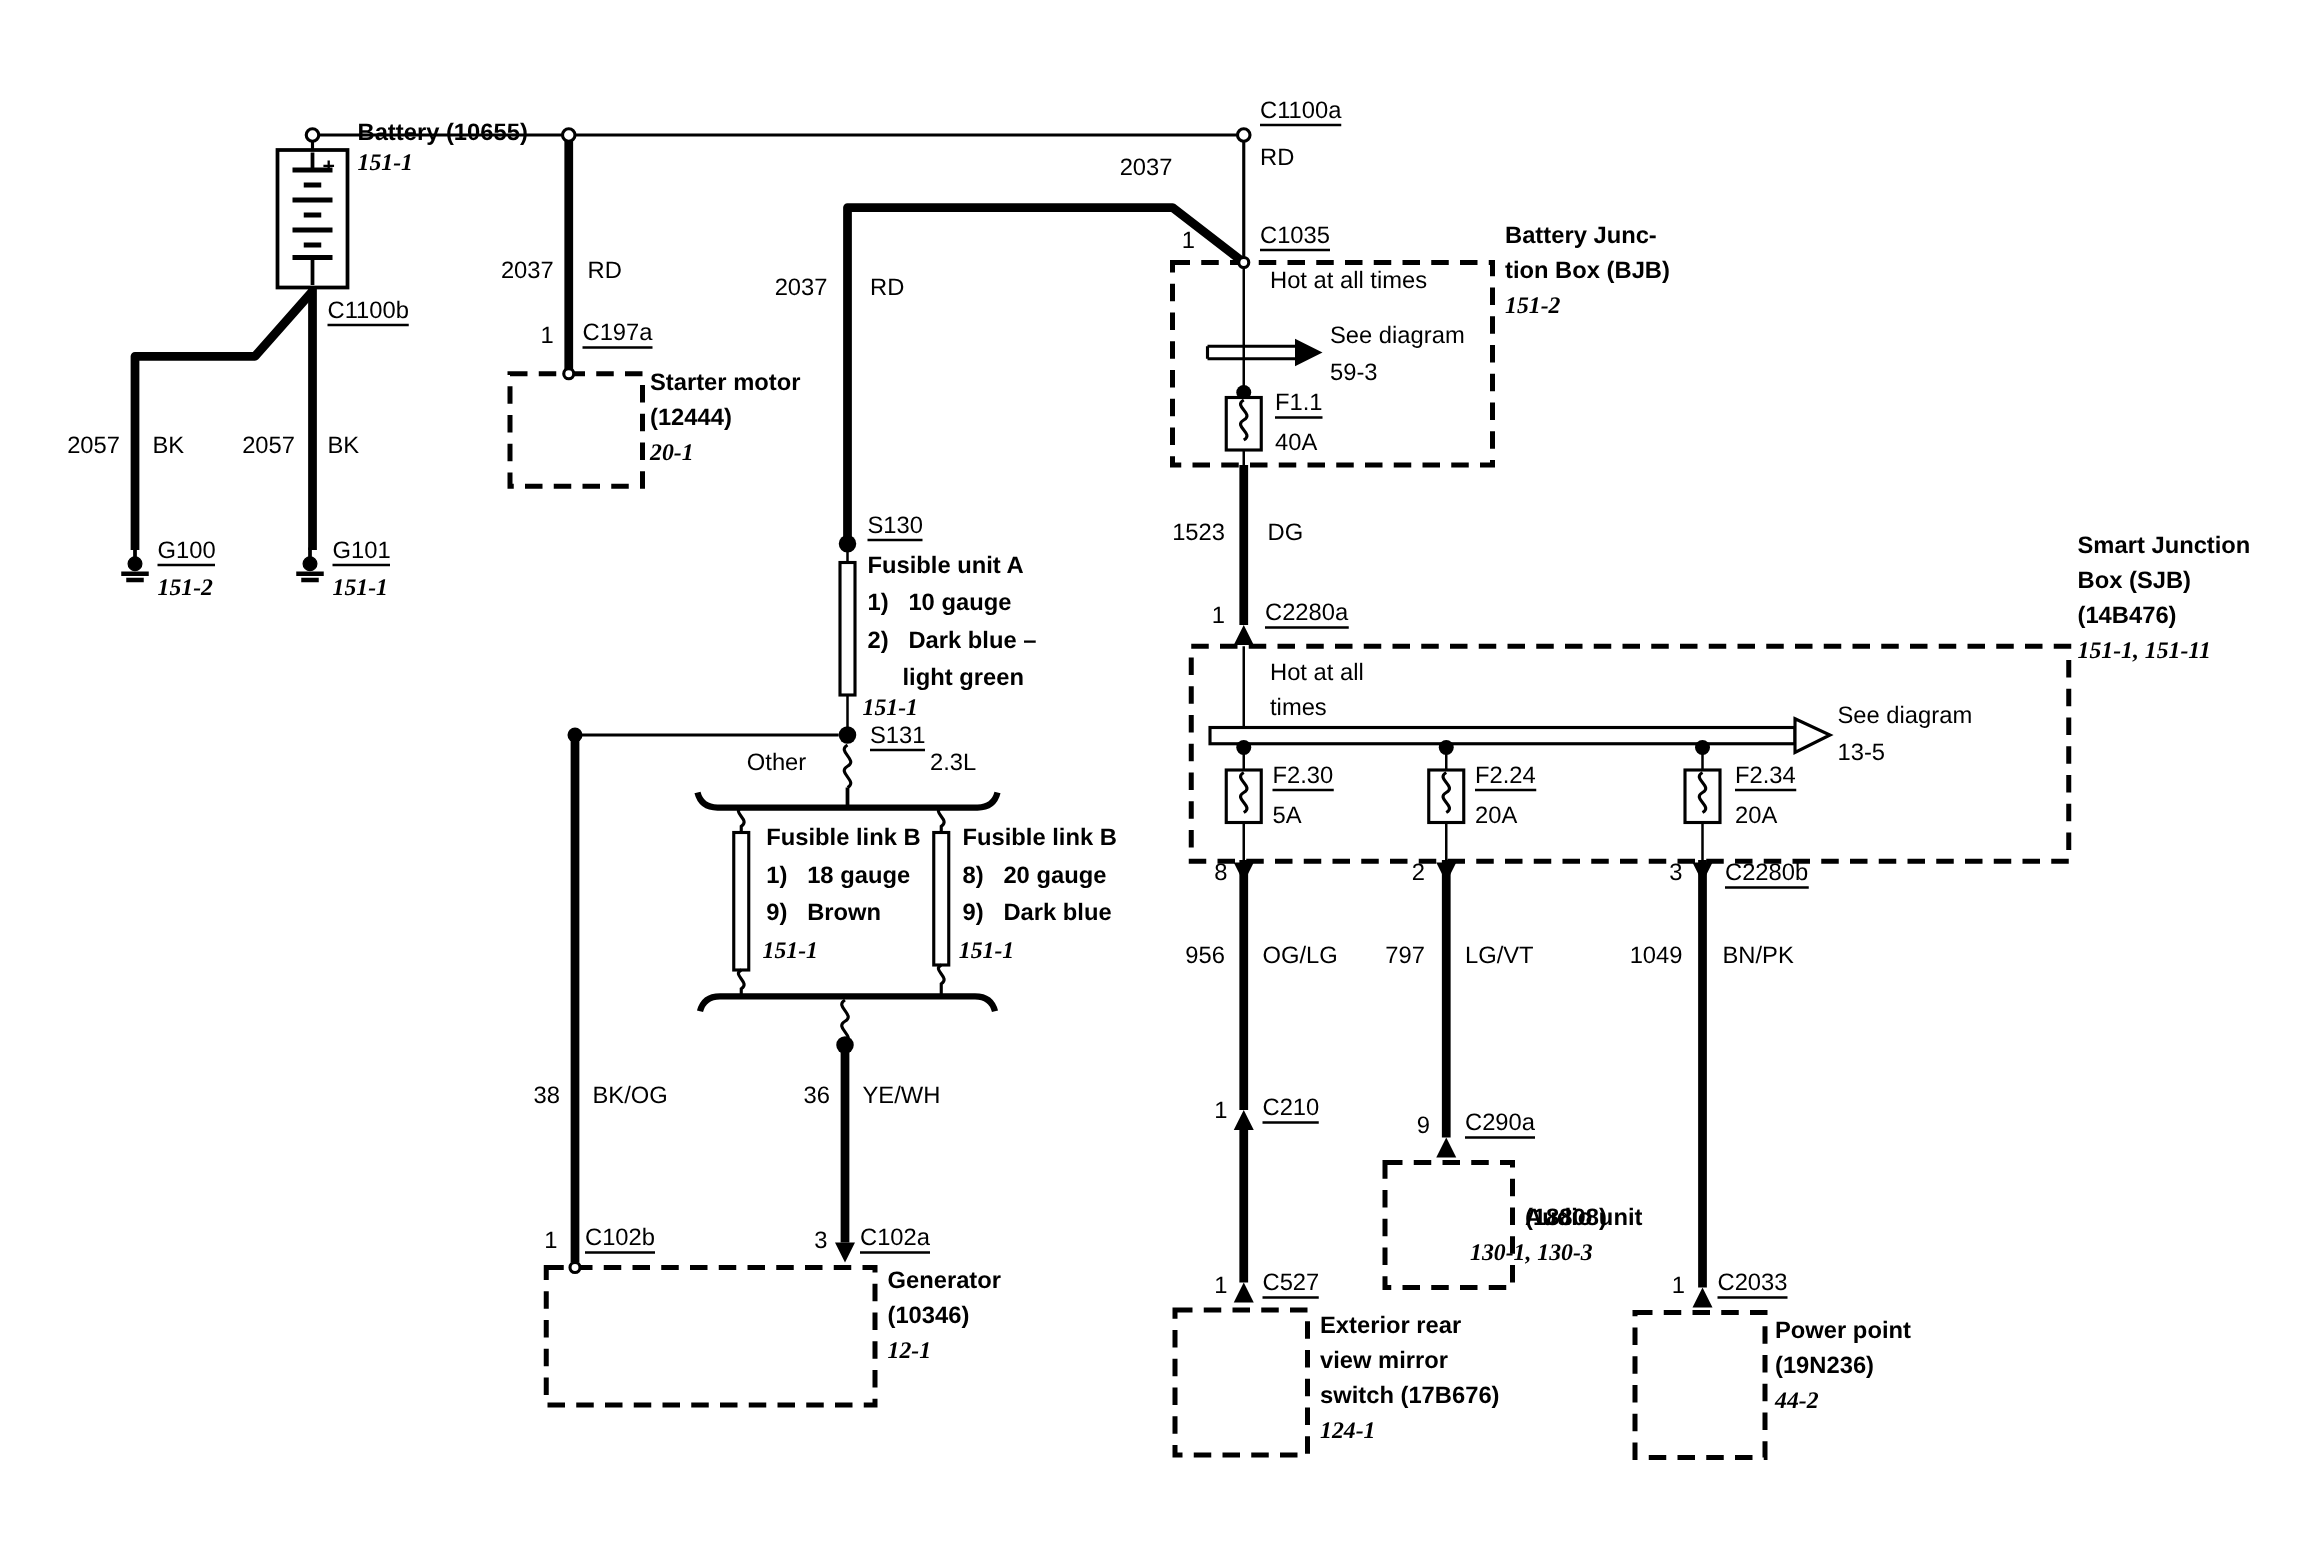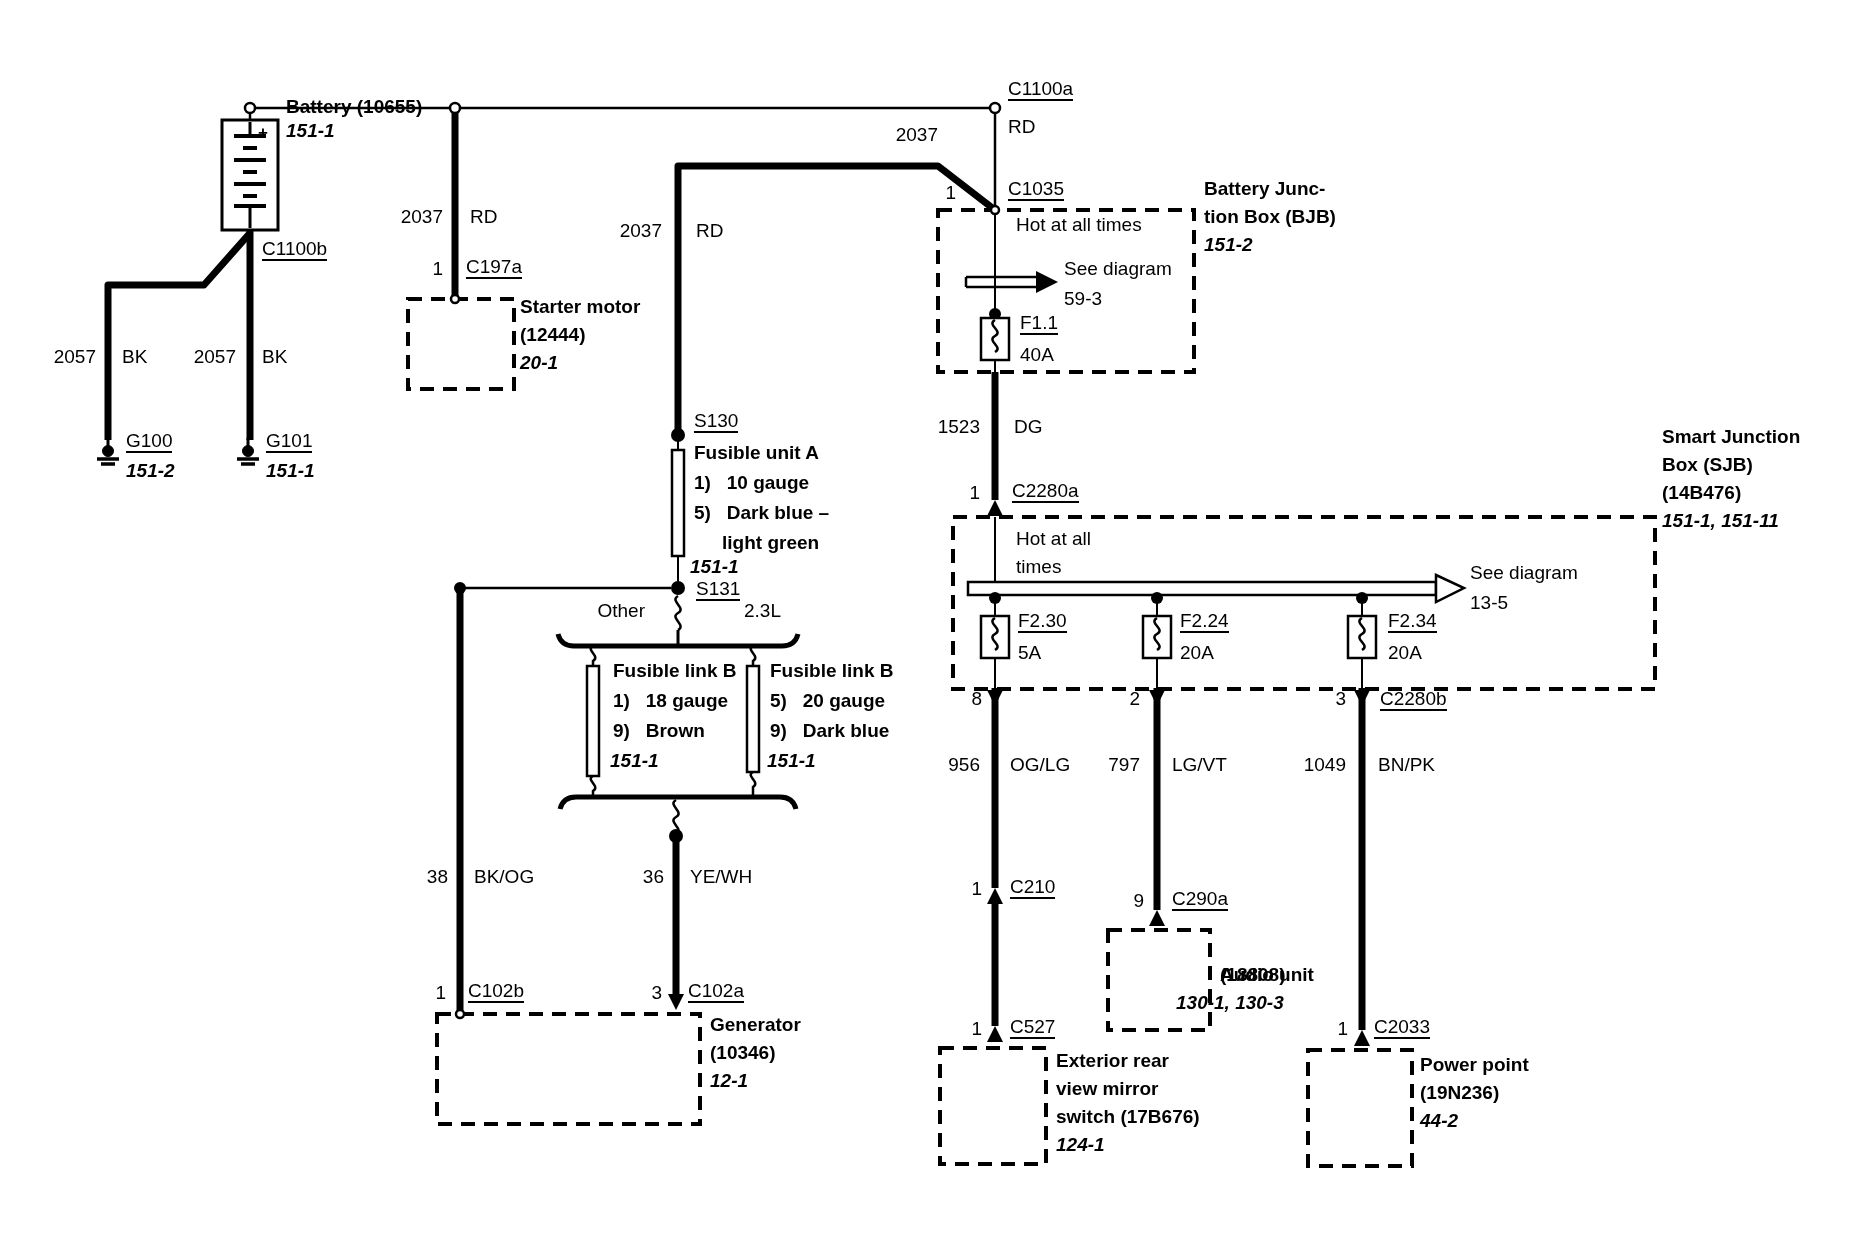--- a/index.html
+++ b/index.html
@@ -2,21 +2,21 @@
 <html><head>
 <meta charset="utf-8">
 <title>Wiring Diagram</title>
 <style>
   html,body{margin:0;padding:0;background:#ffffff;}
   .stage{position:relative;width:1858px;height:1248px;background:#ffffff;overflow:hidden;
          font-family:"Liberation Sans",sans-serif;color:#000;}
   .stage svg{position:absolute;left:0;top:0;}
   .lbl{position:absolute;font:19px/1.12 "Liberation Sans",sans-serif;color:#000;white-space:pre;}
   .b{font-weight:bold;}
-  .ref{font-weight:bold;font-style:italic;}
+  .ref{font-weight:bold;font-style:italic;font-family:Liberation Serif, serif;}
   .conn{border-bottom:2px solid #000;padding-bottom:0px;}
   .ra{text-align:right;}
   .sign{font-weight:bold;font-size:17px;}
 </style>
 </head>
 <body>
 
 <div class="stage">
 
 <svg width="1858" height="1248" viewBox="0 0 1858 1248">
@@ -284,35 +284,35 @@
 
 <div class="lbl ra" style="left:1308px;top:1018px;width:40px">1</div>
 <div class="lbl" style="left:1374px;top:1016px"><span class="conn">C2033</span></div>
 <div class="lbl b" style="left:1420px;top:1054px">Power point</div>
 <div class="lbl b" style="left:1420px;top:1082px">(19N236)</div>
 <div class="lbl ref" style="left:1420px;top:1110px">44-2</div>
 
 <div class="lbl" style="left:694px;top:410px"><span class="conn">S130</span></div>
 <div class="lbl b" style="left:694px;top:442px">Fusible unit A</div>
 <div class="lbl b" style="left:694px;top:472px">1)   10 gauge</div>
-<div class="lbl b" style="left:694px;top:502px">5)   Dark blue –</div>
+<div class="lbl b" style="left:694px;top:502px">2)   Dark blue –</div>
 <div class="lbl b" style="left:722px;top:532px">light green</div>
 <div class="lbl ref" style="left:690px;top:556px">151-1</div>
 <div class="lbl" style="left:696px;top:578px"><span class="conn">S131</span></div>
 
 <div class="lbl ra" style="left:575px;top:600px;width:70px">Other</div>
 <div class="lbl" style="left:744px;top:600px">2.3L</div>
 
 <div class="lbl b" style="left:613px;top:660px">Fusible link B</div>
 <div class="lbl b" style="left:613px;top:690px">1)   18 gauge</div>
 <div class="lbl b" style="left:613px;top:720px">9)   Brown</div>
 <div class="lbl ref" style="left:610px;top:750px">151-1</div>
 
 <div class="lbl b" style="left:770px;top:660px">Fusible link B</div>
-<div class="lbl b" style="left:770px;top:690px">5)   20 gauge</div>
+<div class="lbl b" style="left:770px;top:690px">8)   20 gauge</div>
 <div class="lbl b" style="left:770px;top:720px">9)   Dark blue</div>
 <div class="lbl ref" style="left:767px;top:750px">151-1</div>
 
 <div class="lbl ra" style="left:392px;top:866px;width:56px">38</div>
 <div class="lbl" style="left:474px;top:866px">BK/OG</div>
 <div class="lbl ra" style="left:608px;top:866px;width:56px">36</div>
 <div class="lbl" style="left:690px;top:866px">YE/WH</div>
 
 <div class="lbl ra" style="left:406px;top:982px;width:40px">1</div>
 <div class="lbl" style="left:468px;top:980px"><span class="conn">C102b</span></div>

